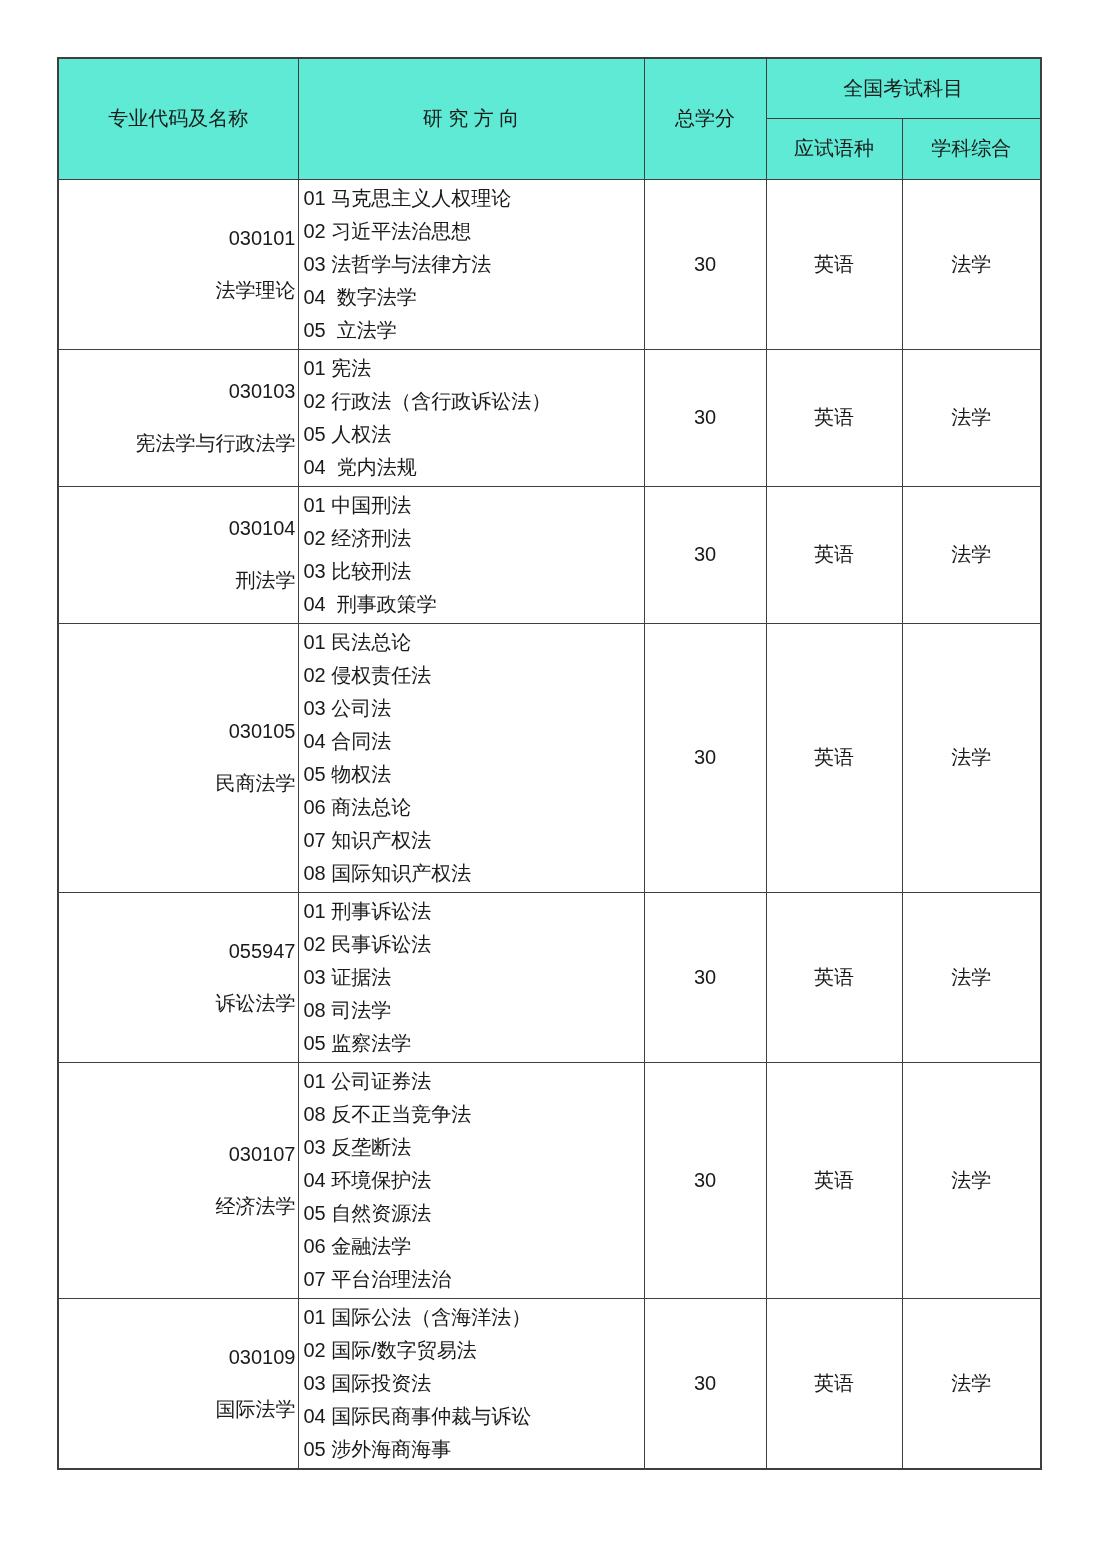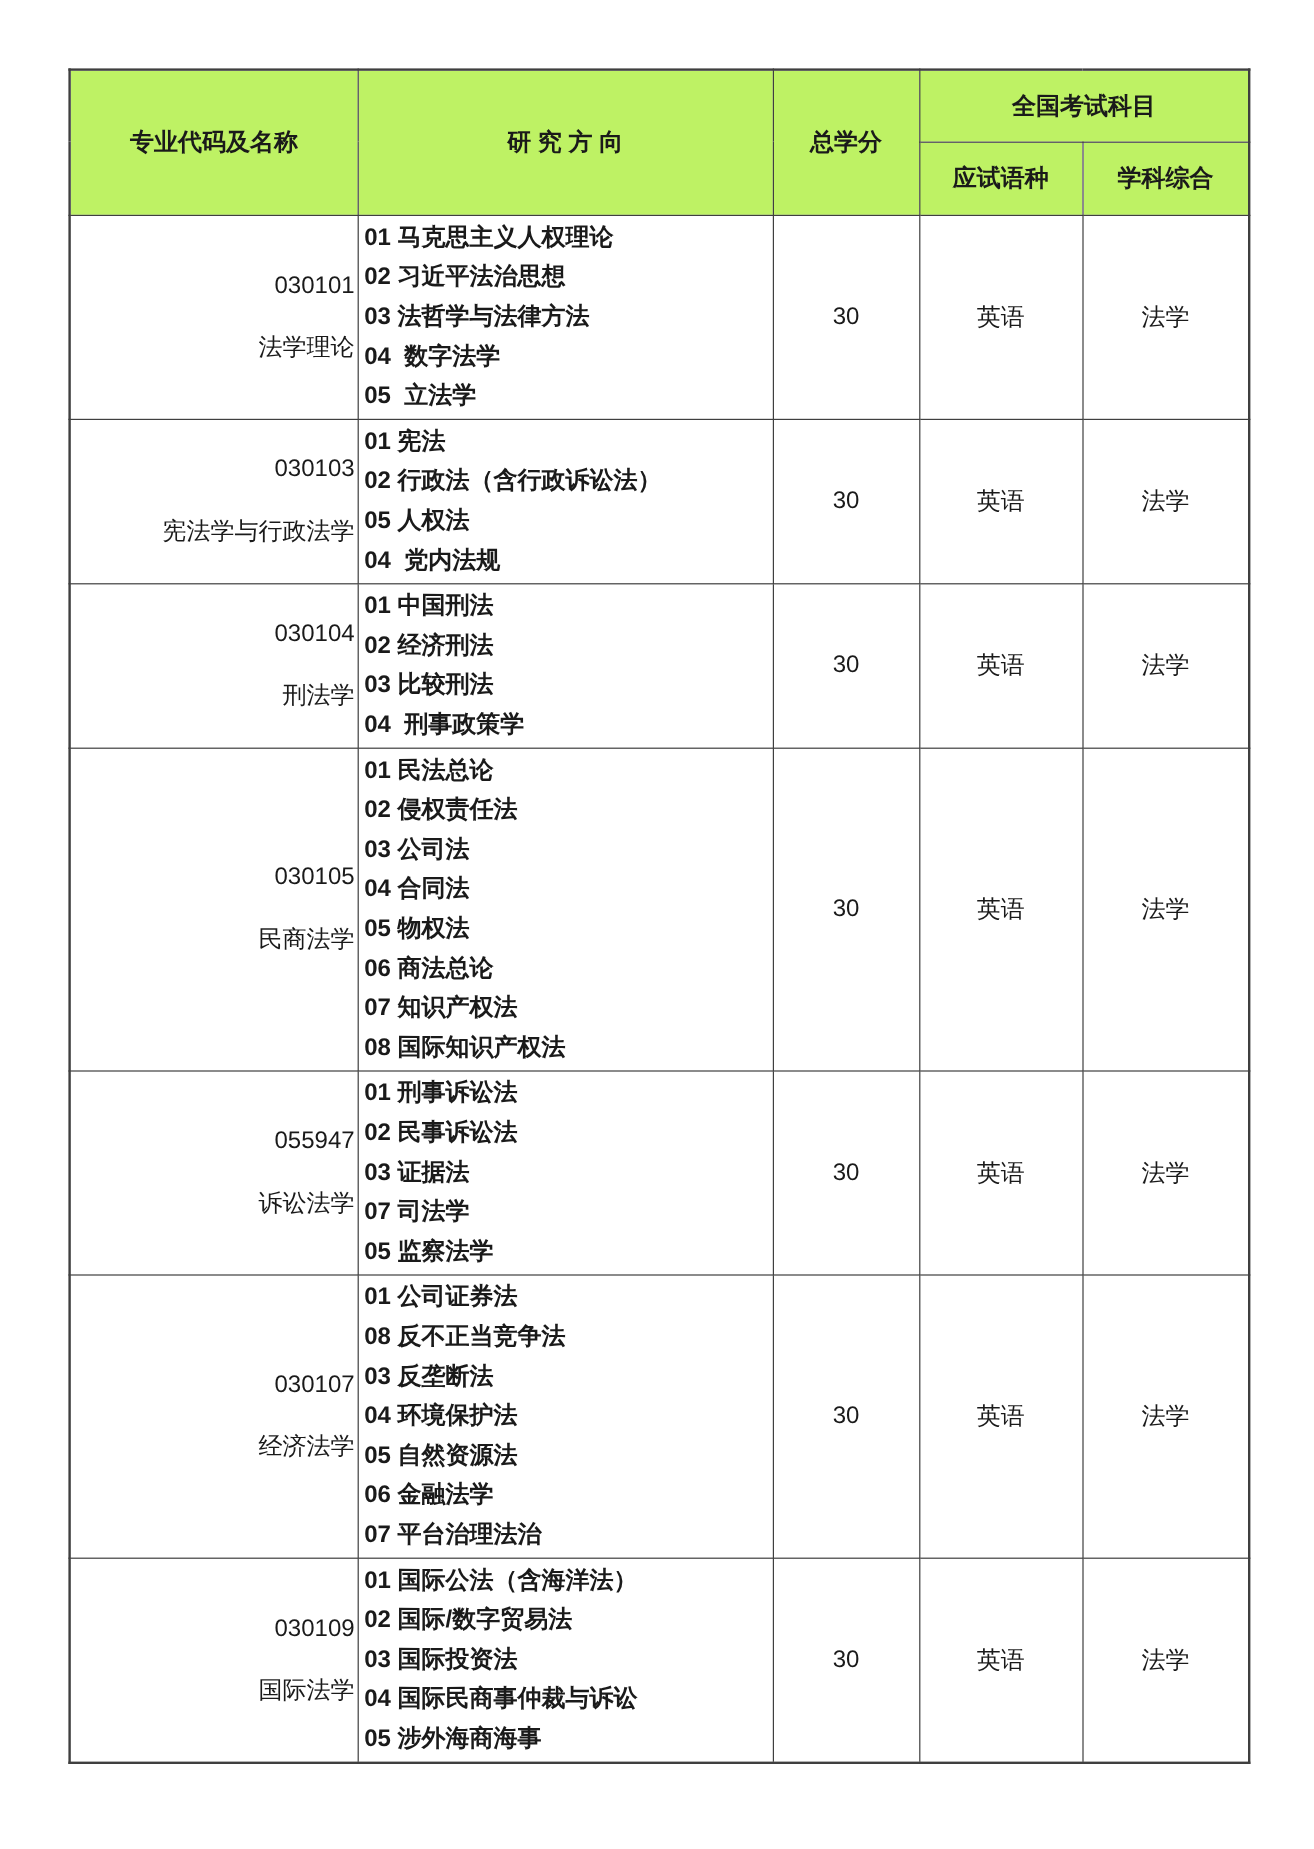--- a/index.html
+++ b/index.html
@@ -22,24 +22,24 @@
     width: 983px;
     border: 2px solid #3f3f3f;
   }
   table.catalog th,
   table.catalog td {
     border: 1.5px solid #3f3f3f;
     font-size: 20px;
     overflow: hidden;
   }
   thead th {
-    font-weight: bold;
+    font-weight: normal;
     text-align: center;
     vertical-align: middle;
-    background: #bef264;
+    background: #5eead4;
   }
   tr.head-row-1 { height: 60px; }
   tr.head-row-2 { height: 61px; }
   td.cell-program {
     vertical-align: middle;
     padding: 2px 2px 2px 4px;
     text-align: right;
   }
   td.cell-program .code {
     line-height: 23px;
@@ -47,21 +47,20 @@
     white-space: pre;
   }
   td.cell-program .pname {
     line-height: 23px;
     white-space: pre;
   }
   td.cell-directions {
     vertical-align: middle;
     padding: 2px 2px 2px 5px;
     text-align: left;
-    font-weight: bold;
   }
   td.cell-directions .dir {
     line-height: 33px;
     white-space: pre;
   }
   td.cell-center {
     text-align: center;
     vertical-align: middle;
   }
 </style>
@@ -157,21 +156,21 @@
       </tr>
       <tr>
         <td class="cell-program">
           <div class="code">055947</div>
           <div class="pname">诉讼法学</div>
         </td>
         <td class="cell-directions">
             <div class="dir">01 刑事诉讼法</div>
             <div class="dir">02 民事诉讼法</div>
             <div class="dir">03 证据法</div>
-            <div class="dir">07 司法学</div>
+            <div class="dir">08 司法学</div>
             <div class="dir">05 监察法学</div>
           </td>
         <td class="cell-center">30</td>
         <td class="cell-center">英语</td>
         <td class="cell-center">法学</td>
       </tr>
       <tr>
         <td class="cell-program">
           <div class="code">030107</div>
           <div class="pname">经济法学</div>

